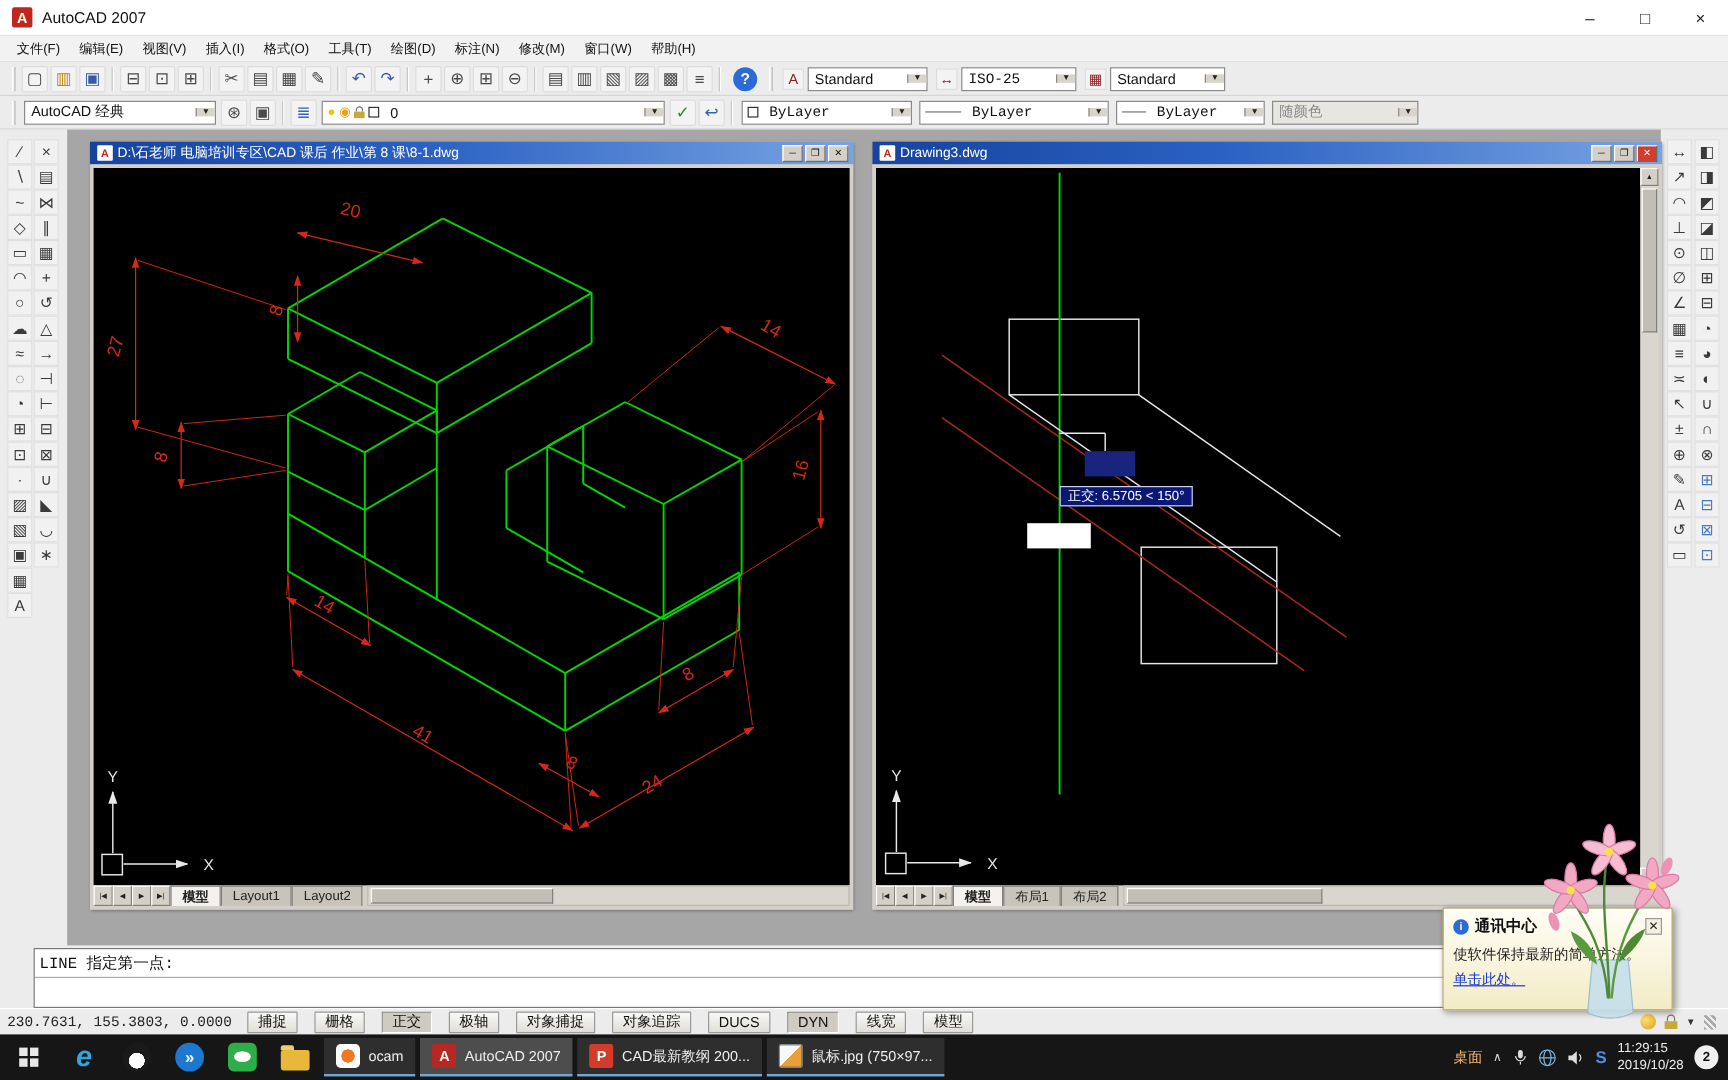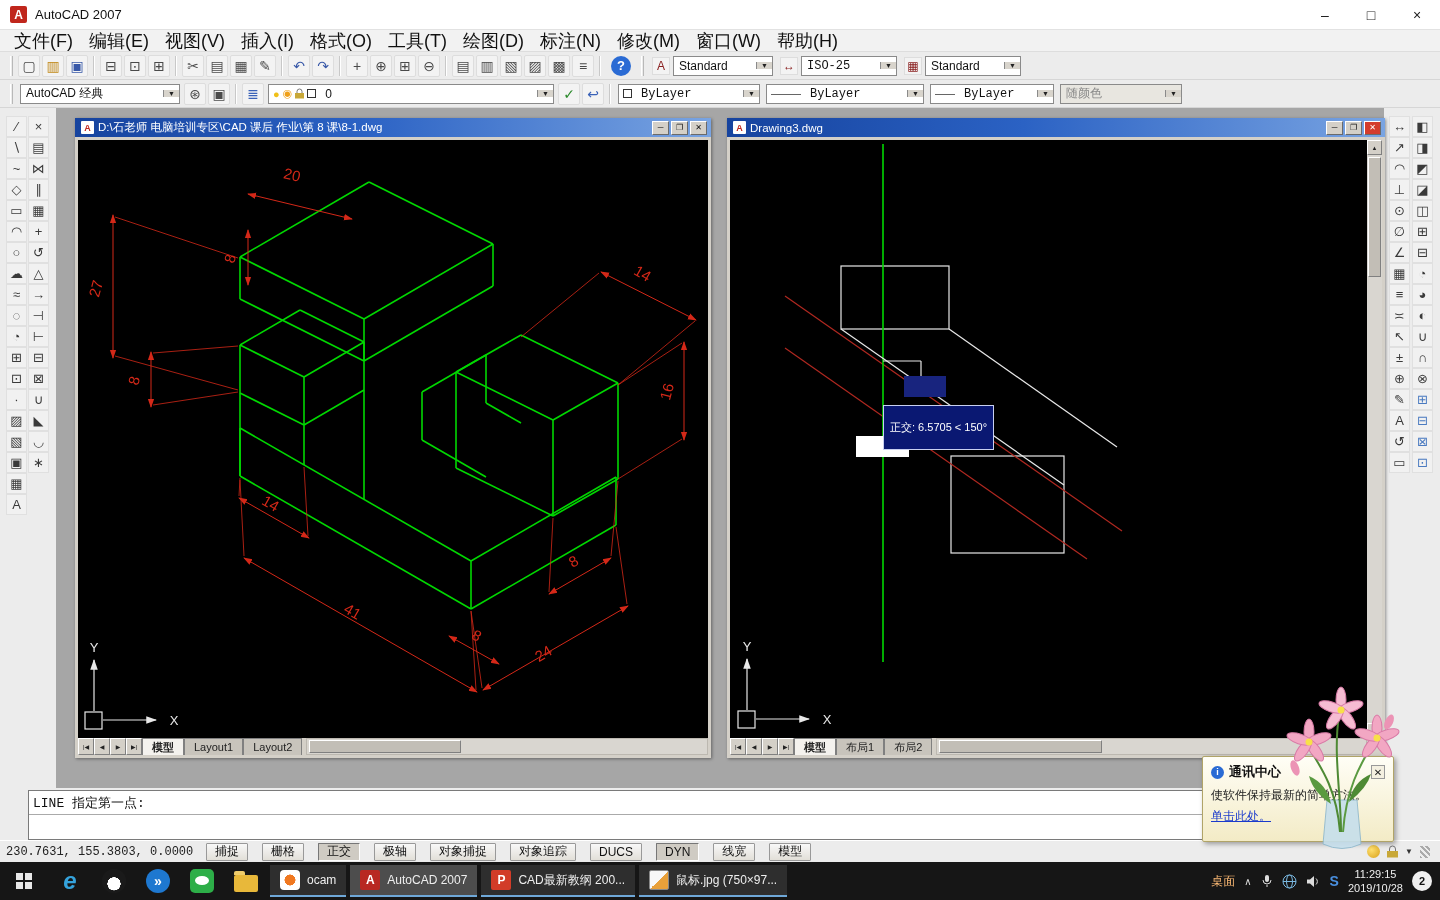--- a/index.html
+++ b/index.html
@@ -5,21 +5,21 @@
 *{margin:0;padding:0;box-sizing:border-box}
 html,body{width:1440px;height:900px;overflow:hidden;background:#ececec;font-family:"Liberation Sans","DejaVu Sans",sans-serif;}
 
 #titlebar{position:absolute;left:0;top:0;width:1440px;height:30px;background:#fff;display:flex;align-items:center;border-bottom:1px solid #e2e2e2}
 #appicon{width:17px;height:17px;margin:0 8px 0 10px;background:#c0261c;color:#fff;font-weight:bold;font-size:12px;display:flex;align-items:center;justify-content:center;border-radius:2px}
 #apptitle{font-size:13px;color:#111}
 #winctl{margin-left:auto;display:flex;height:30px}
 .wcbtn{width:46px;height:30px;display:flex;align-items:center;justify-content:center;font-size:14px;color:#222}
 
 #menubar{position:absolute;left:0;top:30px;width:1440px;height:22px;background:#f2f2f2;display:flex;align-items:center;padding-left:6px;border-bottom:1px solid #ddd}
-.mitem{font-size:18px;color:#111;padding:2px 8px}
+.mitem{font-size:11px;color:#111;padding:2px 8px}
 
 .toolrow{position:absolute;left:0;width:1440px;height:28px;background:#ececec;display:flex;align-items:center;border-bottom:1px solid #d6d6d6;padding-left:6px}
 #tb1{top:52px}#tb2{top:80px}
 .grip{width:3px;height:20px;border-left:1px solid #fff;border-right:1px solid #b8b8b8;margin:0 4px}
 .tbicon{width:22px;height:22px;display:flex;align-items:center;justify-content:center;font-size:14px;color:#444;background:#f3f3f3;border:1px solid #ddd;border-radius:2px;margin:0 1px}
 .tsep{width:2px;height:20px;border-left:1px solid #c8c8c8;border-right:1px solid #fff;margin:0 4px}
 .helpicon{width:20px;height:20px;border-radius:50%;background:#2a6bd4;color:#fff;font-weight:bold;font-size:13px;display:flex;align-items:center;justify-content:center;margin:0 6px}
 .combo{height:20px;background:#fff;border:1px solid #8a8a8a;display:flex;align-items:center;margin:0 3px}
 .cval{flex:1;font-size:12px;padding:2px 5px;white-space:nowrap;overflow:hidden;color:#111;font-family:"Liberation Mono","DejaVu Sans Mono",monospace}
 .cvalsans{font-family:"Liberation Sans",sans-serif}
@@ -45,21 +45,21 @@
 .wcanvas{position:absolute;left:0;top:0;background:#000}
 .tabbar{position:absolute;left:0;bottom:0;height:17px;right:0;background:#d4d0c8;display:flex;align-items:stretch}
 .navbtn{width:16px;background:#d4d0c8;border:1px solid;border-color:#fff #808080 #808080 #fff;font-size:6px;display:flex;align-items:center;justify-content:center;color:#222}
 .tab{padding:0 9px;font-size:11px;display:flex;align-items:center;background:#c8c4bc;border:1px solid #808080;border-bottom:none;color:#222}
 .tab.active{background:#f4f2ee;font-weight:bold}
 .hscroll{flex:1;background:#d9d6d0;border:1px solid #bcb8b0;position:relative;margin-left:4px}
 .hthumb{position:absolute;left:2px;top:1px;bottom:1px;width:38%;background:#c2beb6;border:1px solid;border-color:#fff #808080 #808080 #fff}
 .vscroll{position:absolute;right:0;top:0;bottom:17px;width:15px;background:#d9d6d0;display:flex;flex-direction:column}
 .vthumb{margin:2px 1px;height:120px;background:#c2beb6;border:1px solid;border-color:#fff #808080 #808080 #fff}
 .sbtn{height:15px;background:#d4d0c8;border:1px solid;border-color:#fff #808080 #808080 #fff;font-size:6px;display:flex;align-items:center;justify-content:center;color:#222}
-.dyntip{position:absolute;background:#0a1872;border:1px solid #c8d0f0;color:#fff;font-size:11px;padding:14px 6px;white-space:nowrap}
+.dyntip{position:absolute;background:#0a1872;border:1px solid #c8d0f0;color:#fff;font-size:11px;padding:0 6px;white-space:nowrap}
 
 #cmdwin{position:absolute;left:28px;top:788px;width:1315px;height:52px;background:#ececec}
 #cmdbox{position:absolute;left:0;top:2px;right:18px;bottom:0;background:#fff;border:1px solid #7a7a7a}
 .cmdline{height:24px;font-family:"Liberation Mono","DejaVu Sans Mono",monospace;font-size:13px;color:#111;padding:3px 4px;white-space:nowrap}
 #cmdhist{border-bottom:1px solid #aaa}
 #cmdscroll{position:absolute;right:0;top:2px;bottom:0;width:16px;background:#d9d6d0;display:flex;flex-direction:column;justify-content:space-between}
 
 #statusbar{position:absolute;left:0;top:840px;width:1440px;height:22px;background:#ececec;border-top:1px solid #fff;display:flex;align-items:center;padding:0 6px}
 #coords{font-size:12px;color:#222;width:200px;font-family:"Liberation Mono","DejaVu Sans Mono",monospace}
 #stbtns{display:flex;gap:14px}
@@ -96,21 +96,21 @@
 .taskapp.active{background:#4d4d4d}
 .talabel{color:#eee;font-size:12px;white-space:nowrap;overflow:hidden;text-overflow:ellipsis}
 .ticon{width:20px;height:20px;border-radius:2px;display:flex;align-items:center;justify-content:center;font-size:12px;font-weight:bold;flex:none}
 .ticon-ocam{background:radial-gradient(circle,#f07820 0 38%,#fff 40%);border-radius:4px}
 .ticon-acad{background:#b82822;color:#fff}
 .ticon-pdf{background:#d23c28;color:#fff}
 .ticon-img{background:linear-gradient(135deg,#f8f8f8 50%,#e8a03a 50%);border:1px solid #888}
 #tray{margin-left:auto;display:flex;align-items:center;gap:9px;padding-right:8px}
 .traytxt{color:#fdba74;font-size:12px}
 .trayico{color:#ddd;font-size:11px;display:flex;align-items:center}
-#clock{color:#eee;font-size:11px;text-align:center;line-height:14px}
+#clock{color:#eee;font-size:11px;text-align:left;line-height:14px}
 #badge{width:20px;height:20px;border-radius:50%;background:#f0f0f0;color:#111;font-size:11px;font-weight:bold;display:flex;align-items:center;justify-content:center}
 svg text{font-family:"Liberation Sans","DejaVu Sans",sans-serif}
 </style>
 </head>
 <body>
 
 <div id="titlebar">
   <div id="appicon">A</div>
   <div id="apptitle">AutoCAD 2007</div>
   <div id="winctl">

